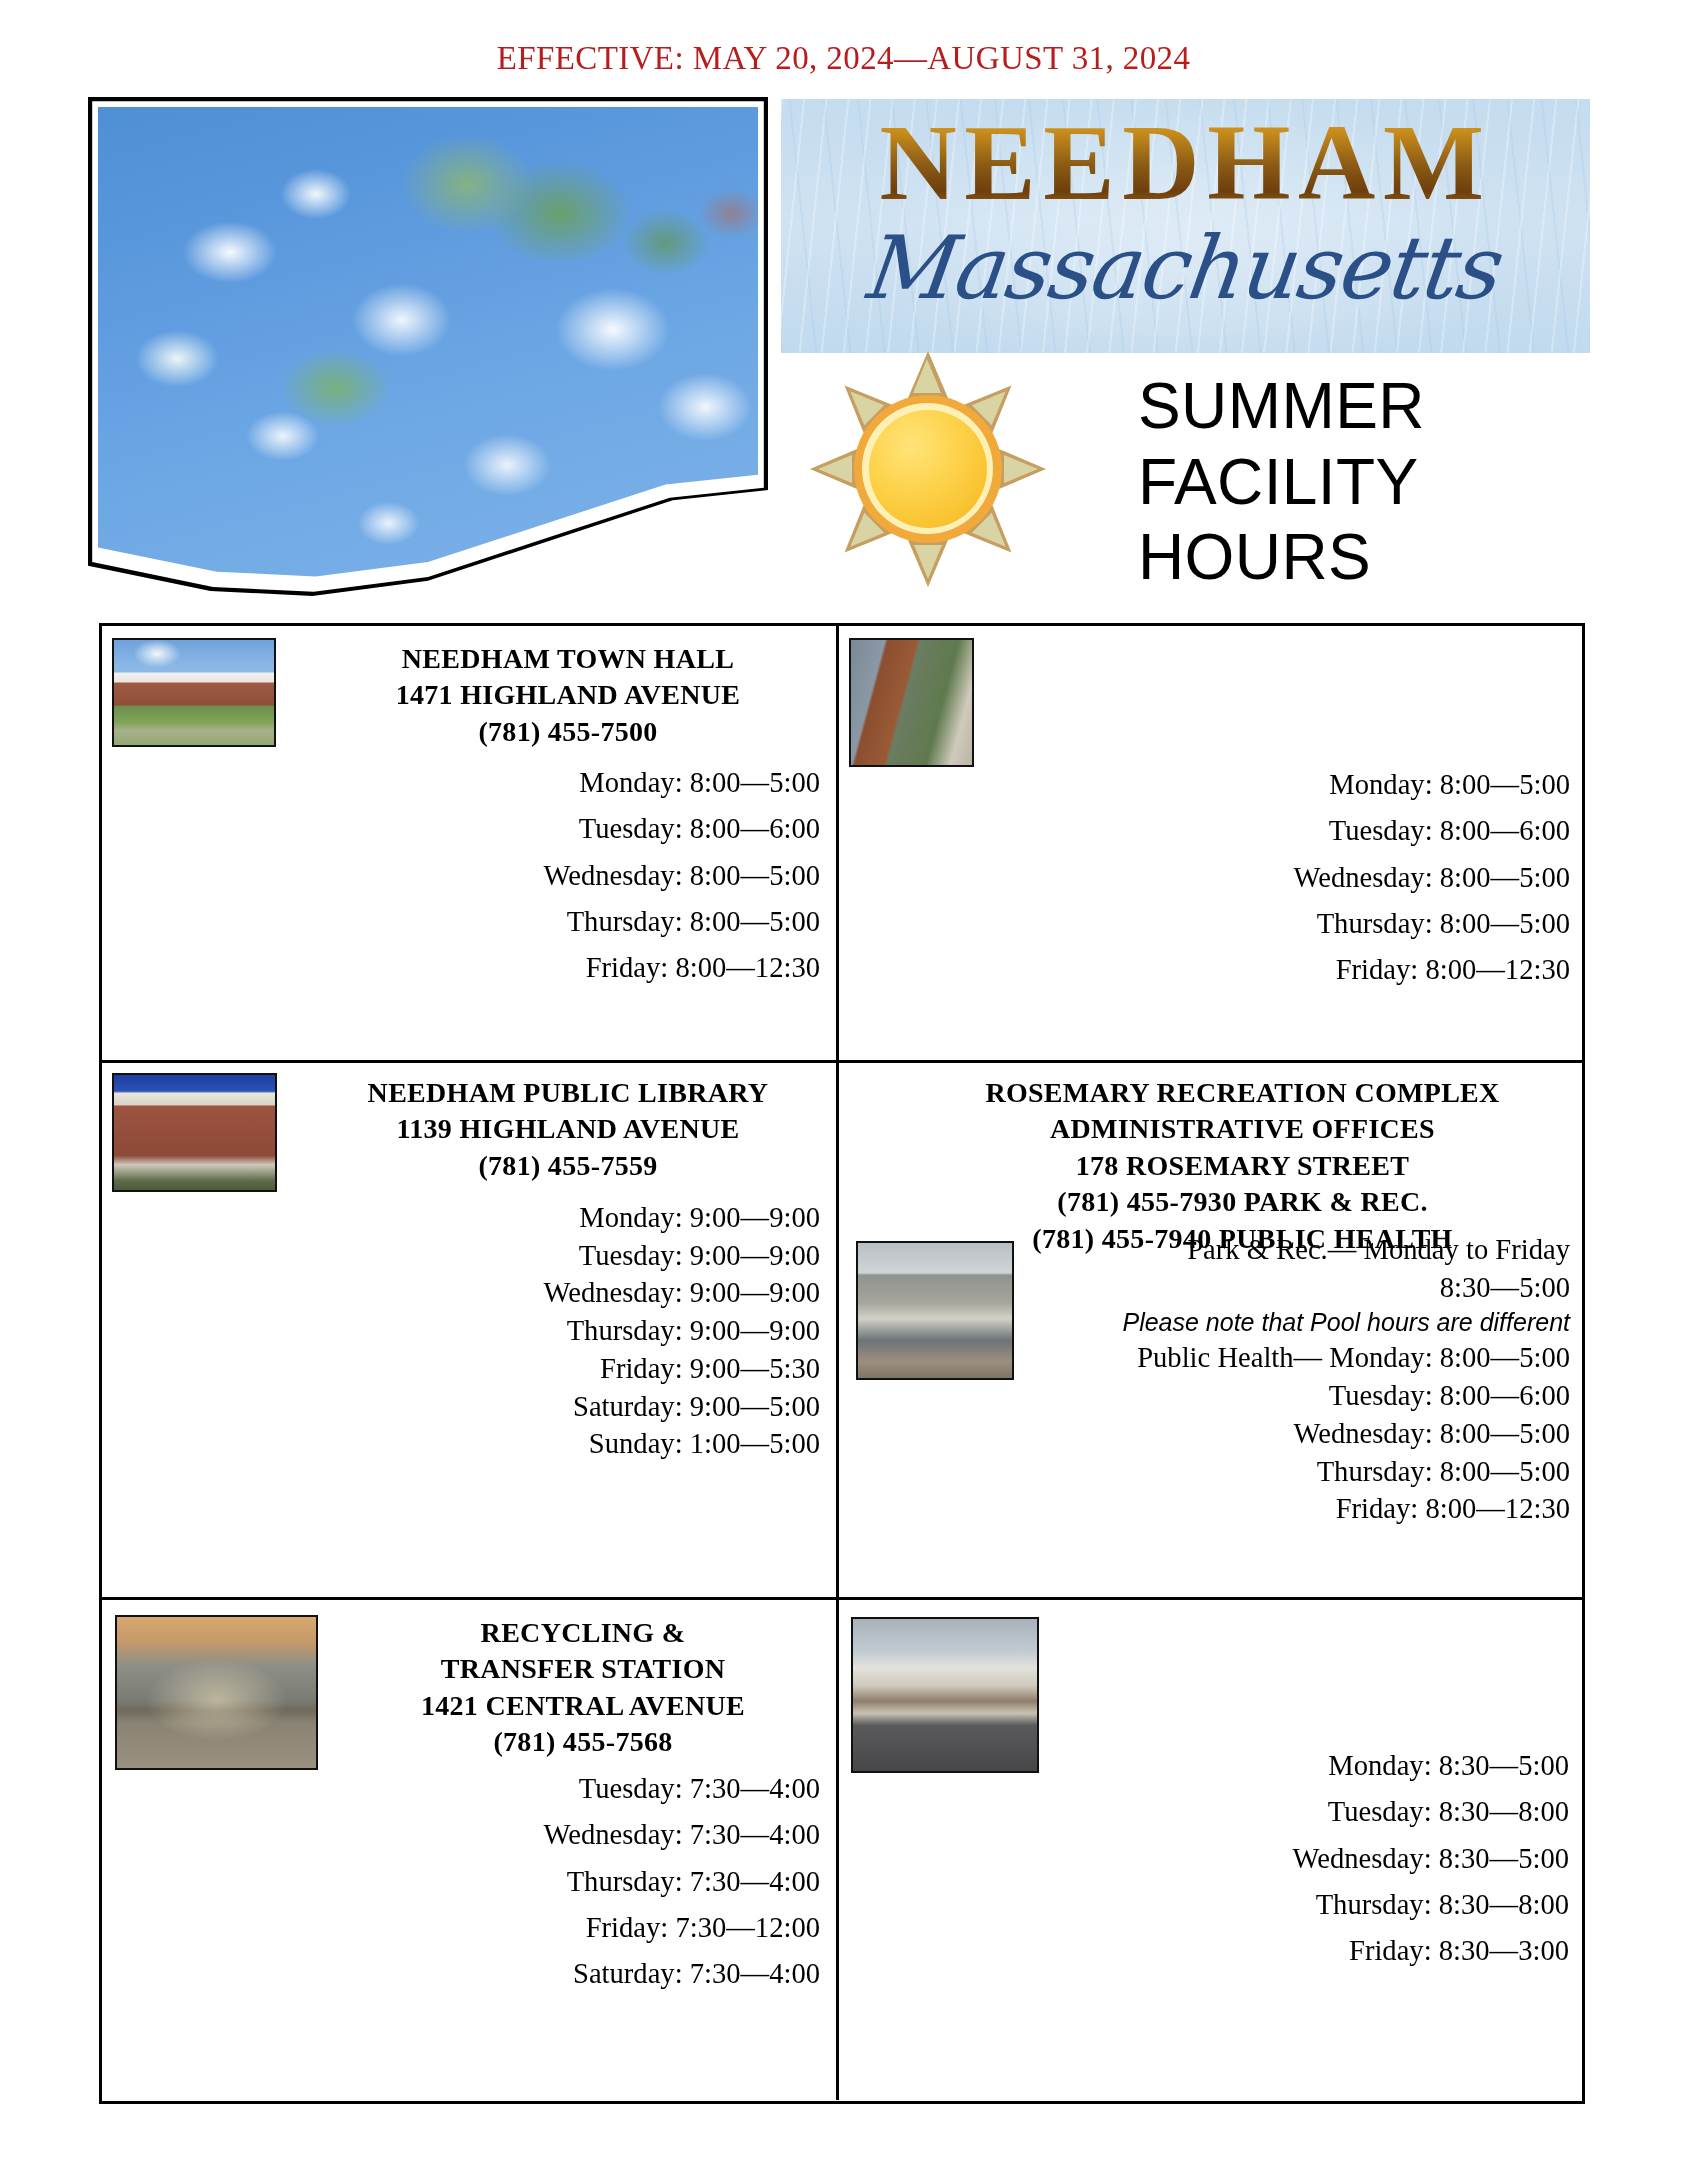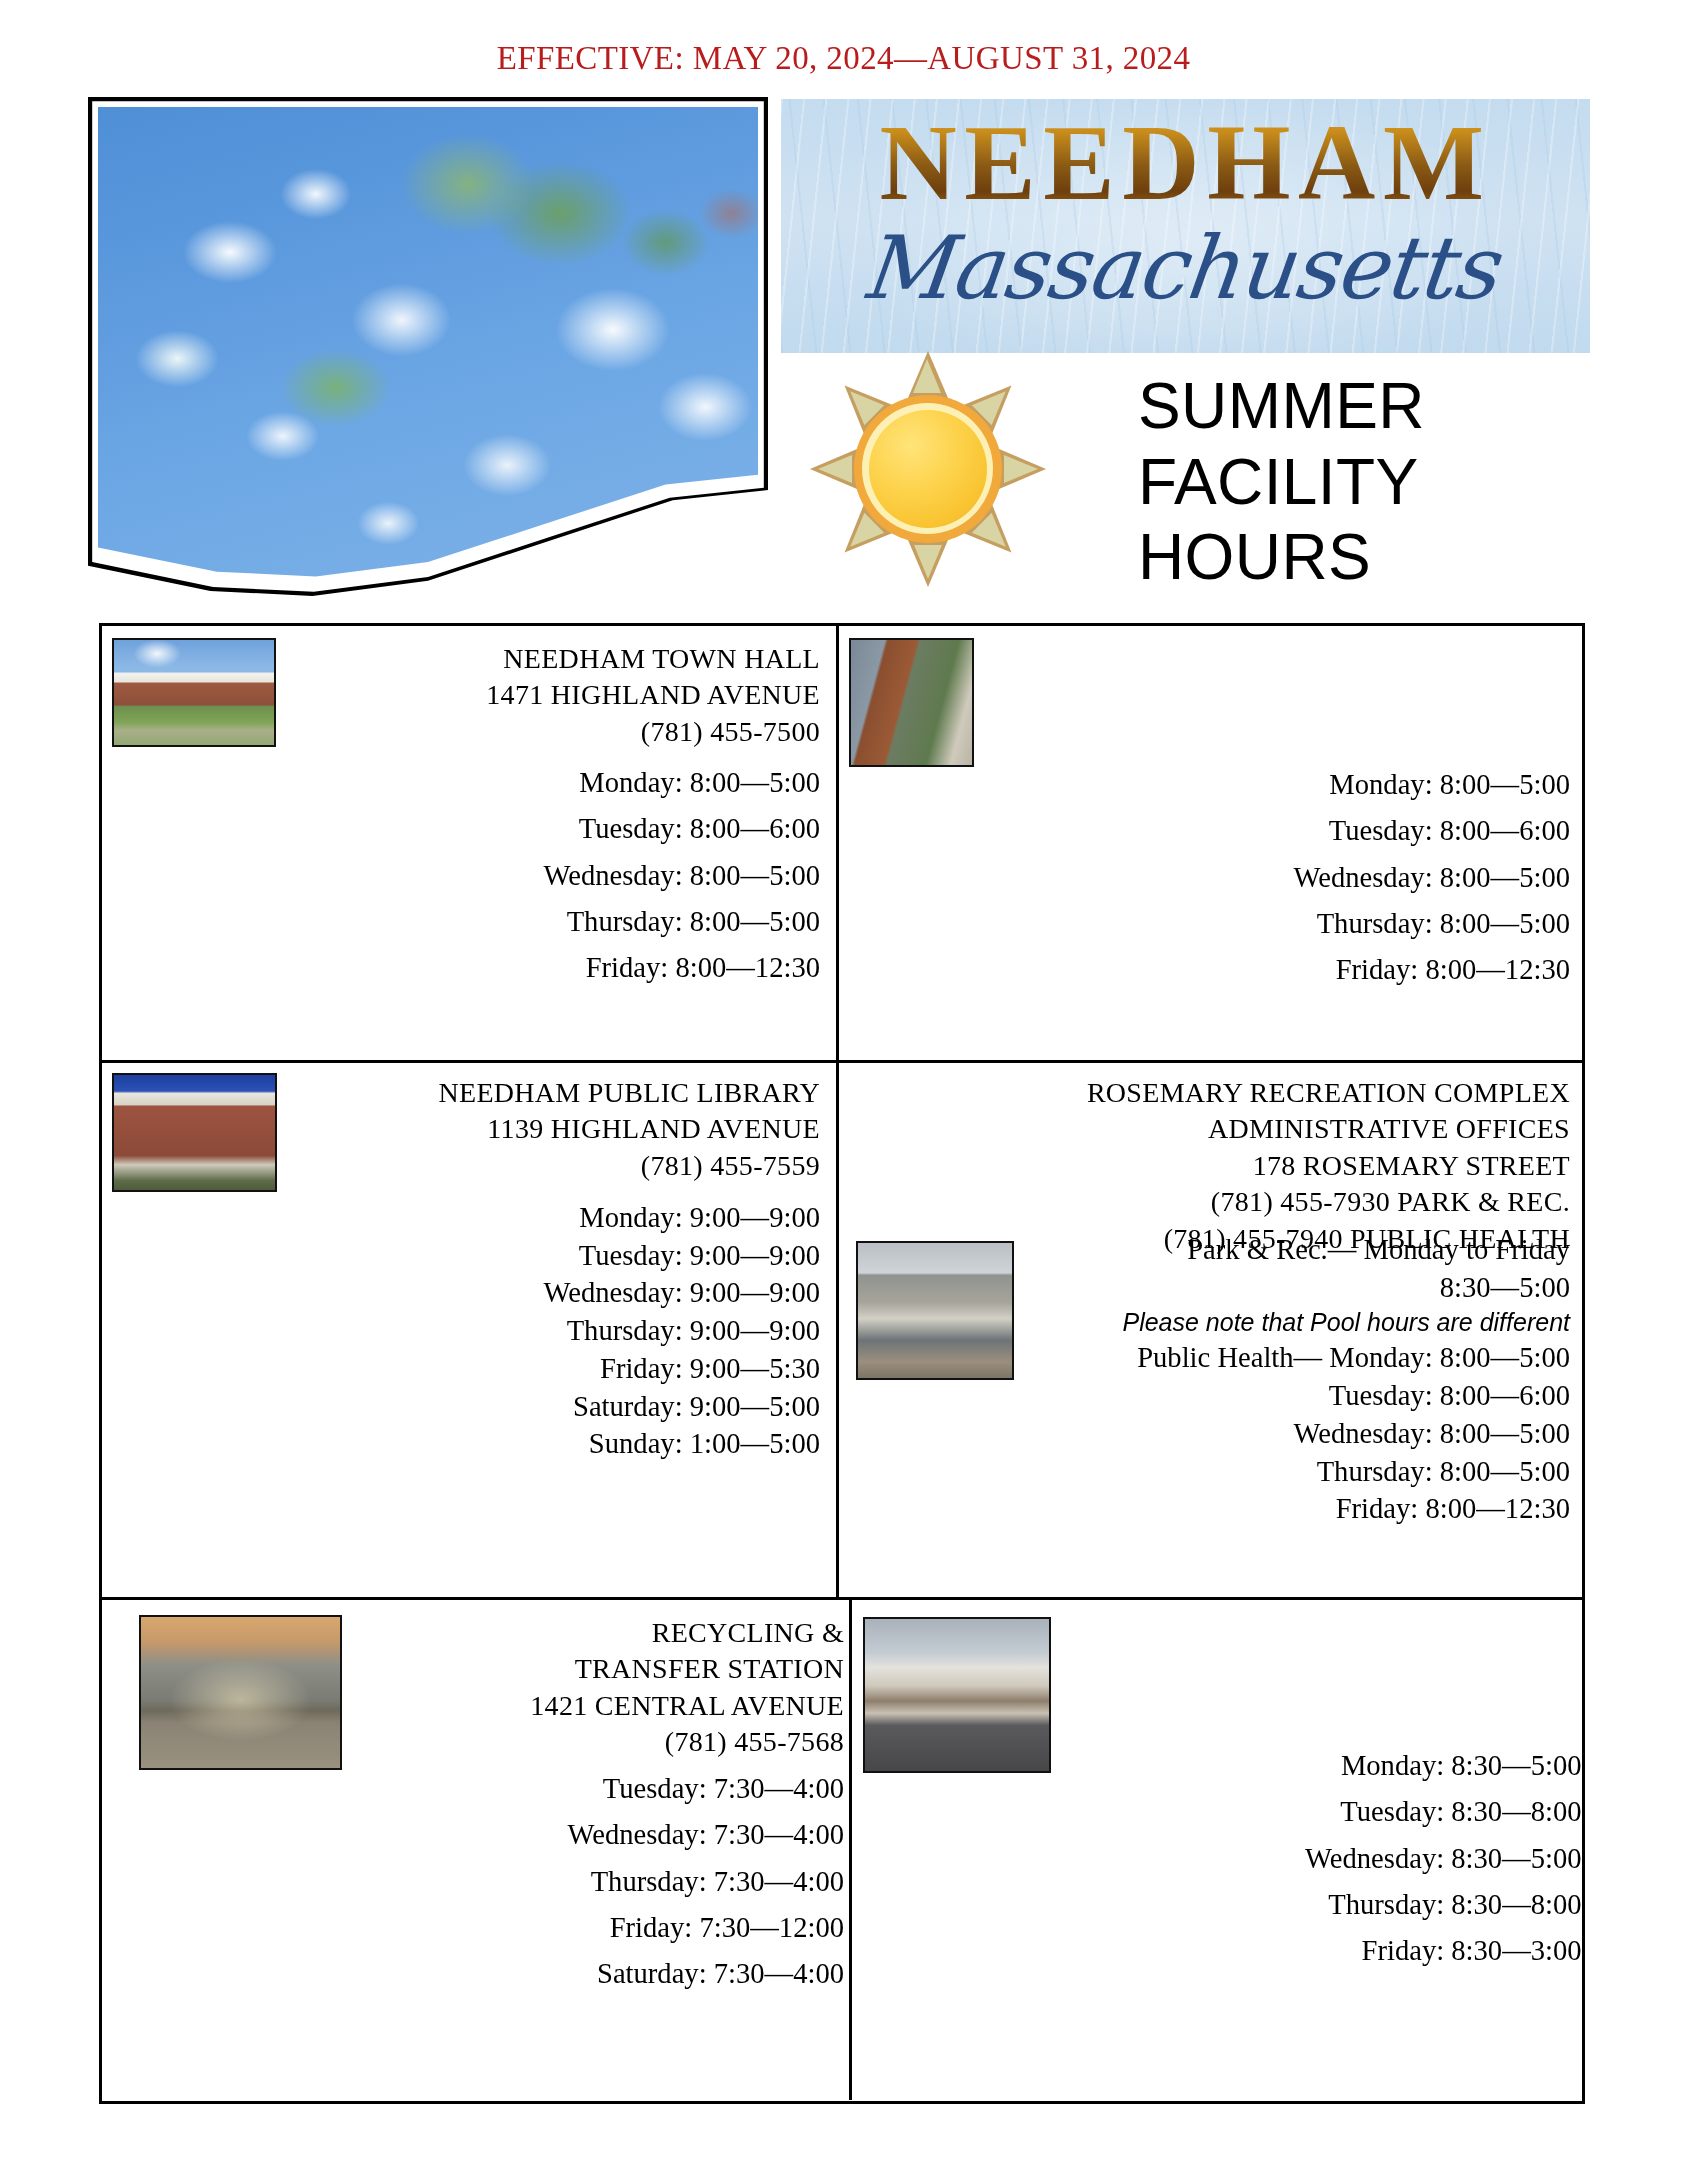--- a/index.html
+++ b/index.html
@@ -181,21 +181,21 @@
     border: 3.4px solid #000;
     box-sizing: border-box;
     display: flex;
     flex-direction: column;
   }
   .frow {
     display: flex;
     border-bottom: 3.4px solid #000;
     box-sizing: border-box;
   }
-  .frow:last-child { border-bottom: none; padding-left: 24px; }
+  .frow:last-child { border-bottom: none; }
   .frow-1 { height: 437px; }
   .frow-2 { height: 537px; }
   .frow-3 { height: 500px; }
   .fcell {
     position: relative;
     box-sizing: border-box;
     border-right: 3.4px solid #000;
     overflow: hidden;
   }
   .fcell:last-child { border-right: none; }
@@ -239,24 +239,24 @@
   }
   .th-heights {
     left: 11.8px; top: 17px; width: 188px; height: 156px;
     background:
       linear-gradient(180deg, #a9b2ba 0%, #c3ccd3 22%, #e4e2dc 32%, #cfc9bd 44%, #8e7e6c 54%, #c9c2b4 62%, #5a5a5c 70%, #47474a 100%);
   }
 
   .fac-head {
     position: absolute;
     font-family: "Liberation Serif", serif;
-    font-weight: 400;
+    font-weight: 700;
     font-size: 28px;
     line-height: 1.30;
-    text-align: right;
+    text-align: center;
     color: #000;
     letter-spacing: 0.3px;
   }
   .fac-hours {
     position: absolute;
     font-family: "Liberation Serif", serif;
     font-weight: 400;
     font-size: 28.6px;
     line-height: 1.32;
     text-align: right;

